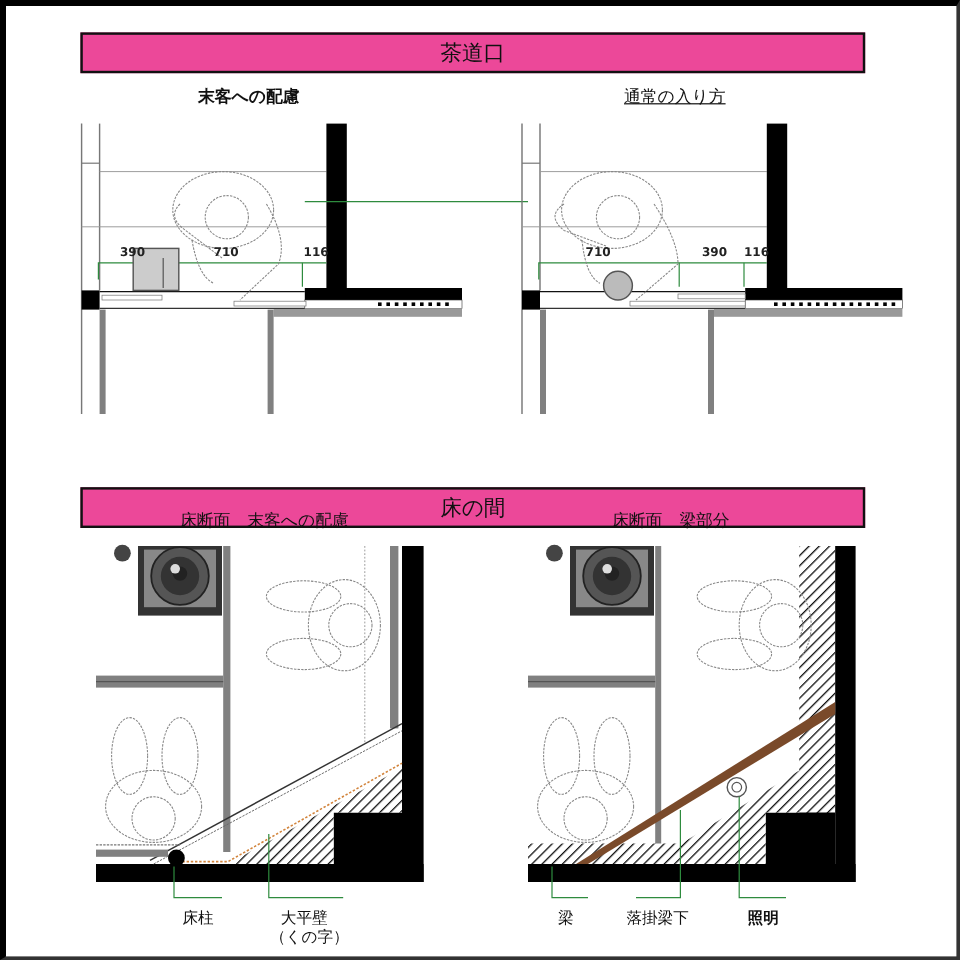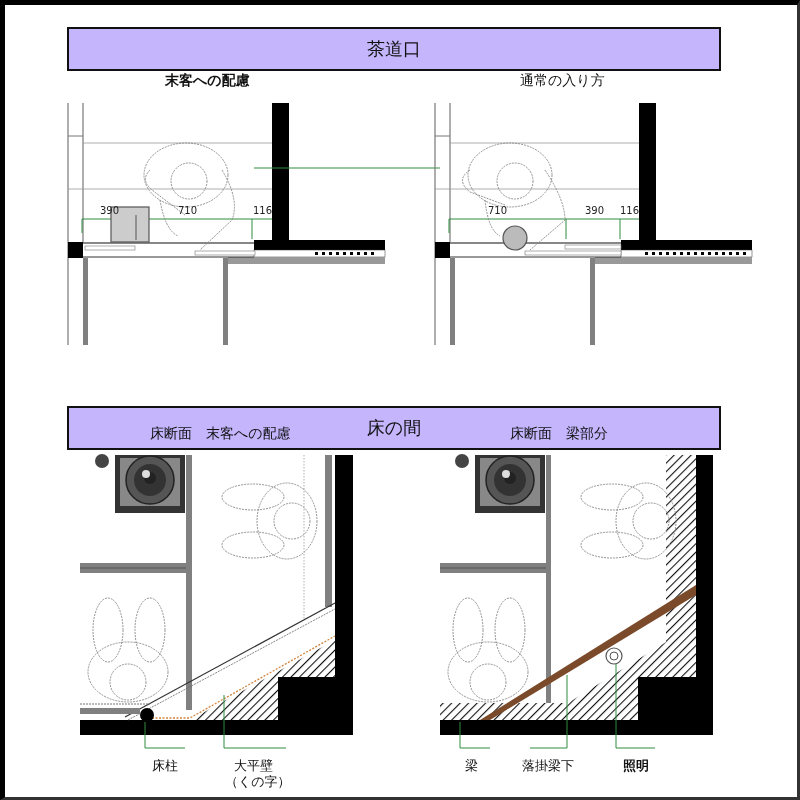--- a/index.html
+++ b/index.html
@@ -1,31 +1,31 @@
 <!DOCTYPE html>
 <html><head>
 <meta charset="utf-8">
 <style>
   html,body{margin:0;padding:0;background:#fff;}
   body{width:800px;height:800px;position:relative;overflow:hidden;font-family:"DejaVu Sans",sans-serif;}
   .frame{position:absolute;left:0;top:0;width:800px;height:800px;box-sizing:border-box;border-left:5px solid #000;border-top:5px solid #000;border-right:3px solid #333;border-bottom:3px solid #333;}
-  .section-title{position:absolute;left:67px;width:654px;height:44px;border:2px solid #111;box-sizing:border-box;display:flex;align-items:center;justify-content:center;font-size:18px;color:#111;background:#c4b5fd;}
+  .section-title{position:absolute;left:67px;width:654px;height:34px;border:2px solid #111;box-sizing:border-box;display:flex;align-items:center;justify-content:center;font-size:18px;color:#111;background:#ec4899;}
   .sub{position:absolute;font-size:14px;color:#111;white-space:nowrap;}
-  .dim{font-size:10px;color:#222;}
+  .dim{font-size:10px;color:#222;font-weight:bold;}
   .callout{position:absolute;font-size:13px;color:#111;text-align:center;line-height:16px;white-space:nowrap;}
   svg{position:absolute;left:0;top:0;}
 </style>
 </head>
 <body>
 
 <div class="frame"></div>
 
 <div class="section-title" style="top:27px;">茶道口</div>
 <div class="sub" style="left:165px;top:72px;font-weight:bold;">末客への配慮</div>
-<div class="sub" style="left:520px;top:72px;">通常の入り方</div>
+<div class="sub" style="left:520px;top:72px;text-decoration:underline;">通常の入り方</div>
 
 <div class="section-title" style="top:379px;margin-top:27px;">床の間</div>
 <div class="sub" style="left:150px;top:425px;">床断面　末客への配慮</div>
 <div class="sub" style="left:510px;top:425px;">床断面　梁部分</div>
 
 <svg width="800" height="800" viewBox="0 0 800 800">
   <defs>
     <pattern id="hatch" width="6" height="6" patternUnits="userSpaceOnUse" patternTransform="rotate(45)">
       <rect width="6" height="6" fill="#fff"></rect>
       <line x1="0" y1="0" x2="0" y2="6" stroke="#111" stroke-width="2.2"></line>

